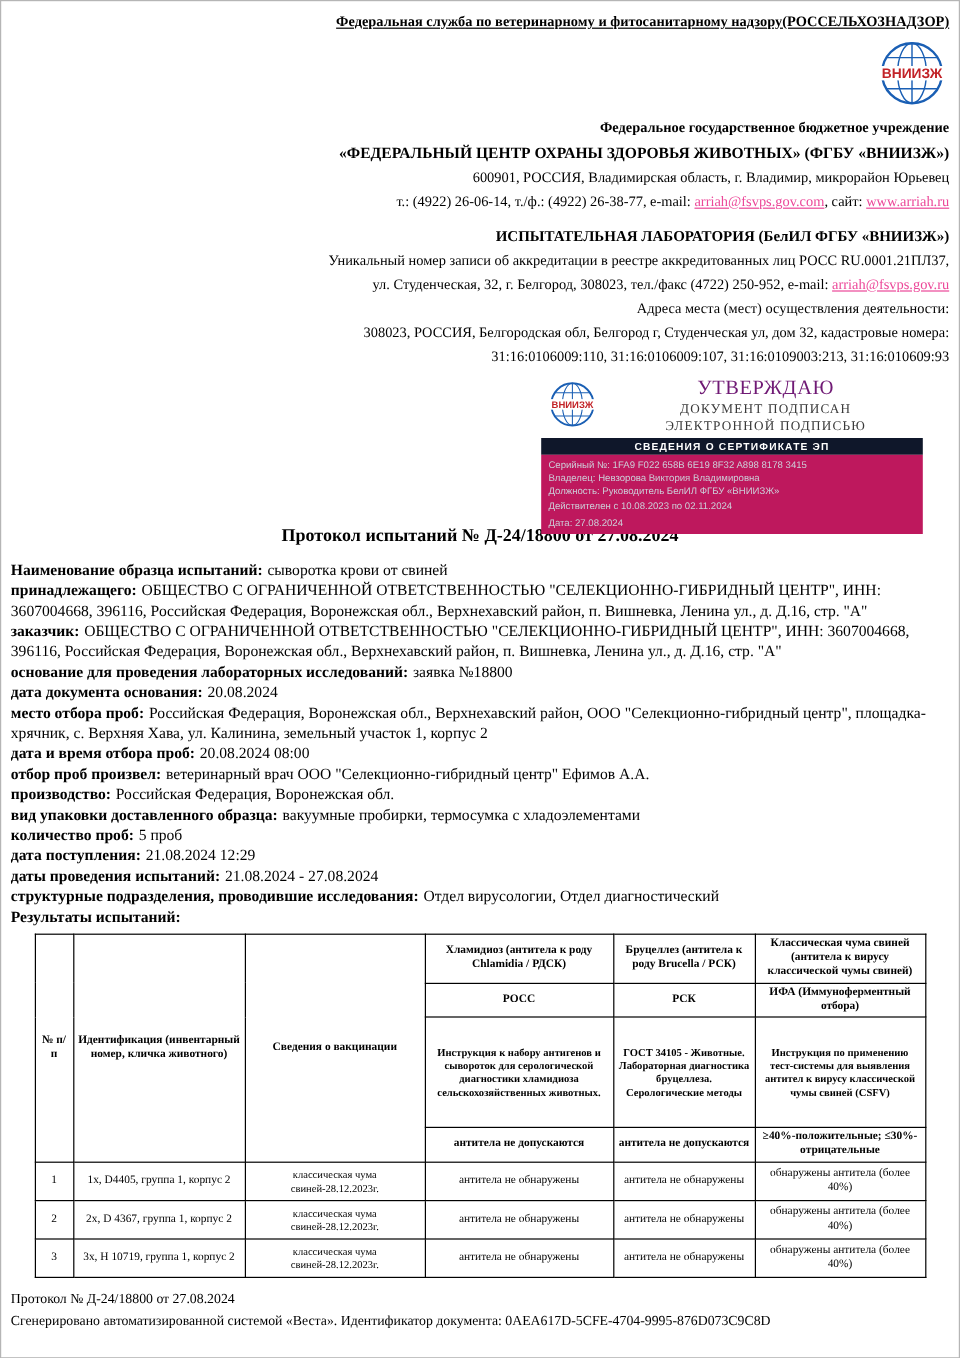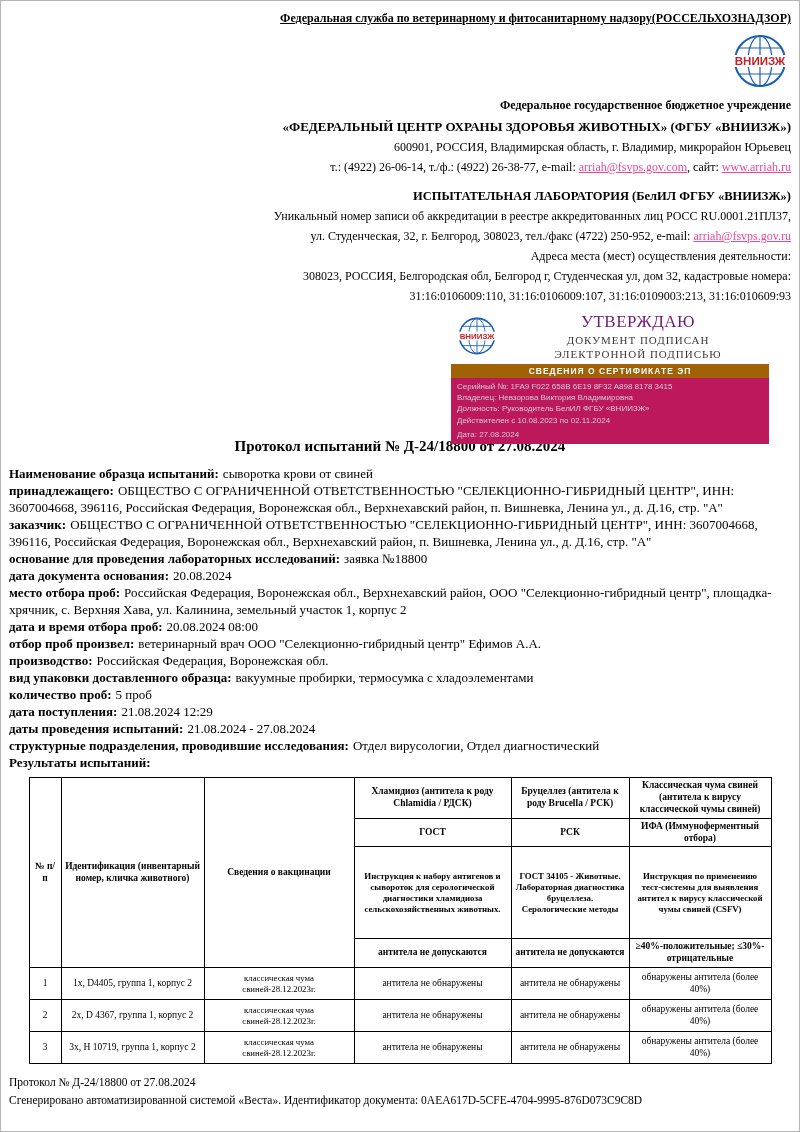--- a/index.html
+++ b/index.html
@@ -30,21 +30,21 @@
   .stamp-row { position: relative; height: 122px; margin-top: 6px; }
   .stamp {
     position: absolute; right: 22px; top: 0;
     width: 318px;
   }
   .stamp-top { display: flex; align-items: center; gap: 10px; padding: 2px 2px 4px 4px; background: #fff; }
   .stamp-top-text { flex: 1; text-align: center; }
   .stamp-approve { font-size: 17px; color: #701a75; letter-spacing: 0.5px; margin: 0; }
   .stamp-signed { font-size: 11px; color: #3a3a3a; letter-spacing: 1px; margin: 2px 0 0 0; }
   .stamp-cert-band {
-    background: #a16207; color: #fff; text-align: center;
+    background: #0f172a; color: #fff; text-align: center;
     font-size: 8.5px; font-weight: bold; letter-spacing: 1px;
     padding: 2px 0;
     font-family: "Liberation Sans", sans-serif;
   }
   .stamp-body {
     background: #be185d; color: #cdcdd8;
     font-size: 8px; line-height: 1.4;
     padding: 3px 6px 4px 6px;
     font-family: "Liberation Sans", sans-serif;
   }
@@ -182,21 +182,21 @@
     <tbody>
       <tr class="row-disease">
         <th rowspan="4">№ п/п</th>
         <th rowspan="4">Идентификация (инвентарный номер, кличка животного)</th>
         <th rowspan="4">Сведения о вакцинации</th>
         <th>Хламидиоз (антитела к роду Chlamidia / РДСК)</th>
         <th>Бруцеллез (антитела к роду Brucella / РСК)</th>
         <th>Классическая чума свиней (антитела к вирусу классической чумы свиней)</th>
       </tr>
       <tr class="row-method">
-        <th>ГОСТ</th>
+        <th>РОСС</th>
         <th>РСК</th>
         <th>ИФА (Иммуноферментный отбора)</th>
       </tr>
       <tr class="row-standard">
         <th class="std-cell">Инструкция к набору антигенов и сывороток для серологической диагностики хламидиоза сельскохозяйственных животных.</th>
         <th class="std-cell">ГОСТ 34105 - Животные. Лабораторная диагностика бруцеллеза. Серологические методы</th>
         <th class="std-cell">Инструкция по применению тест-системы для выявления антител к вирусу классической чумы свиней (CSFV)</th>
       </tr>
       <tr class="row-norm">
         <th>антитела не допускаются</th>

